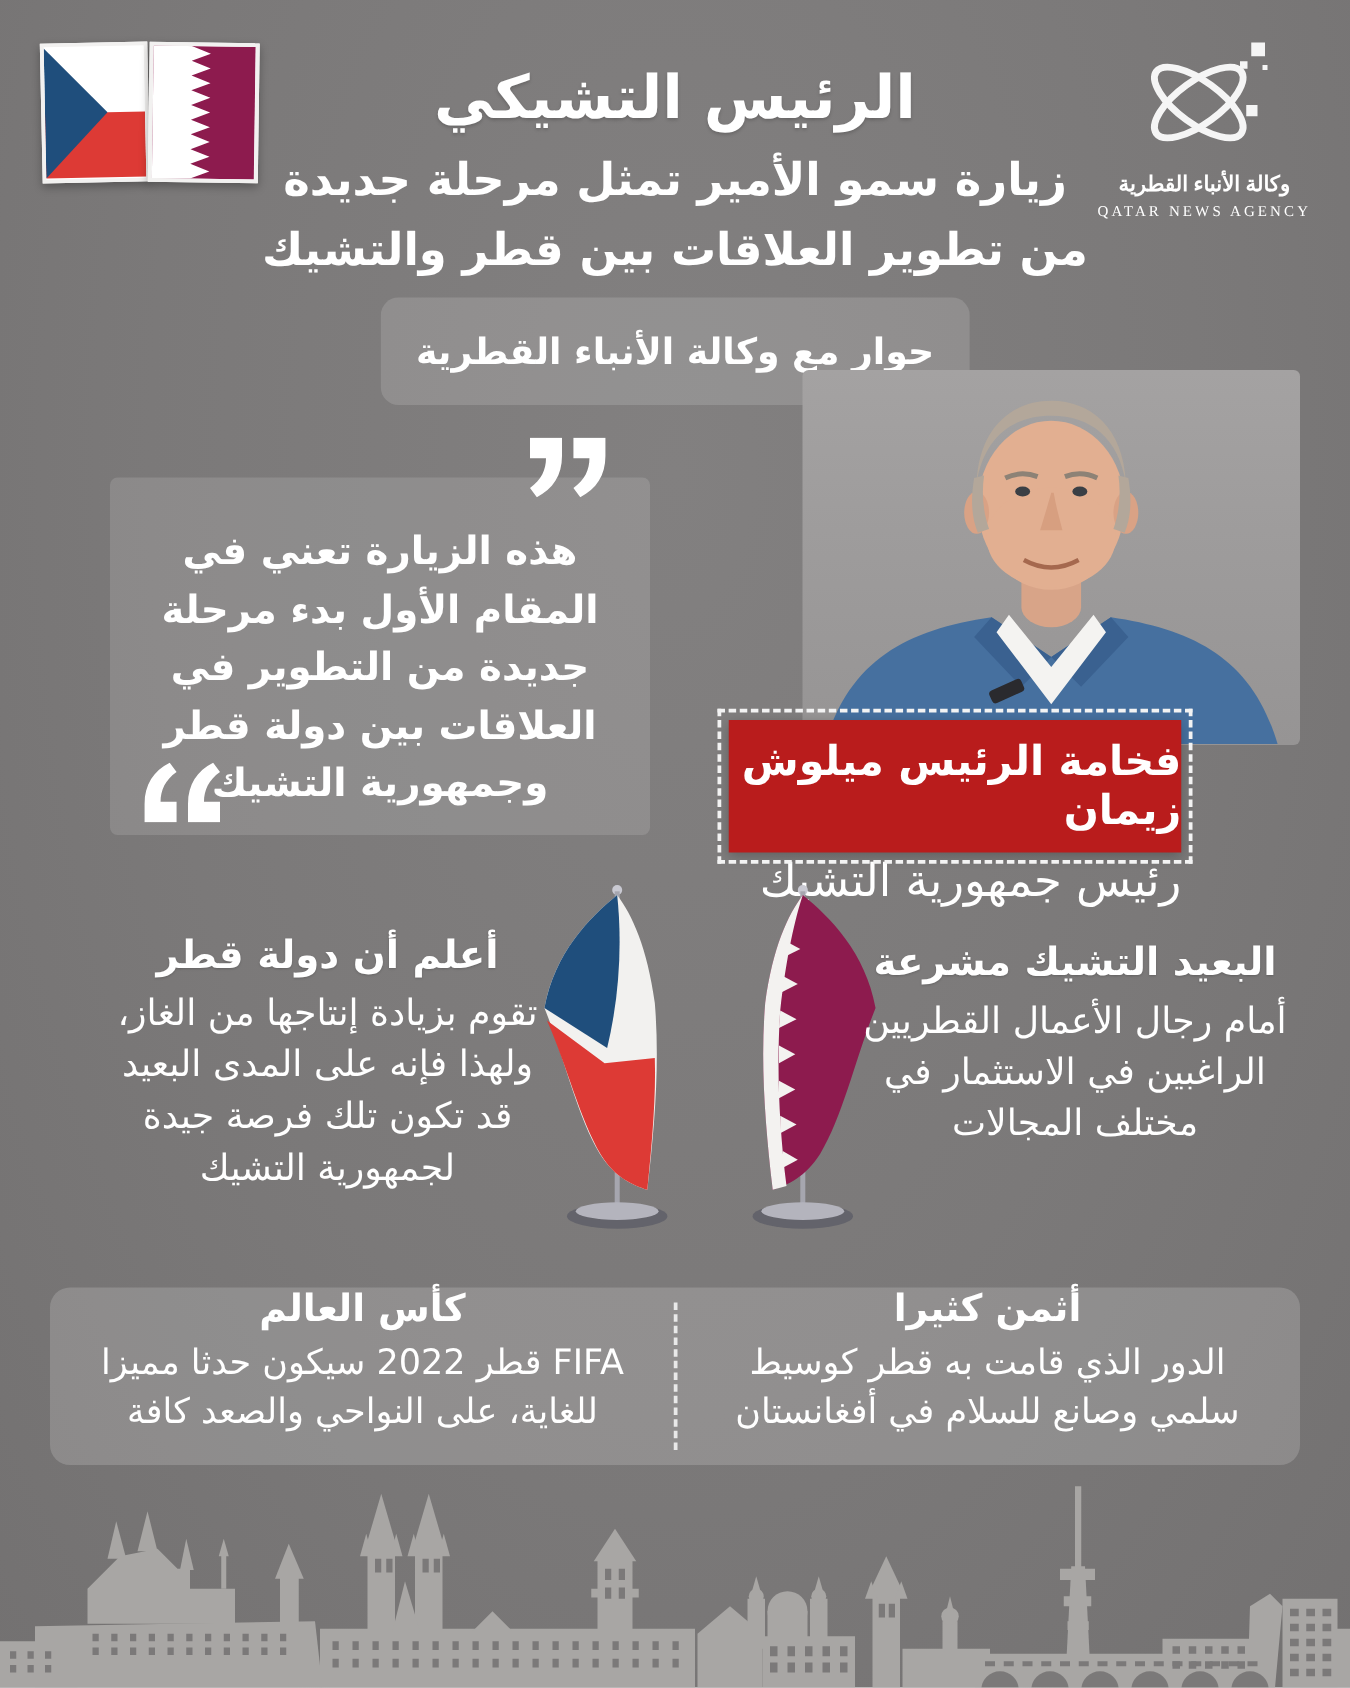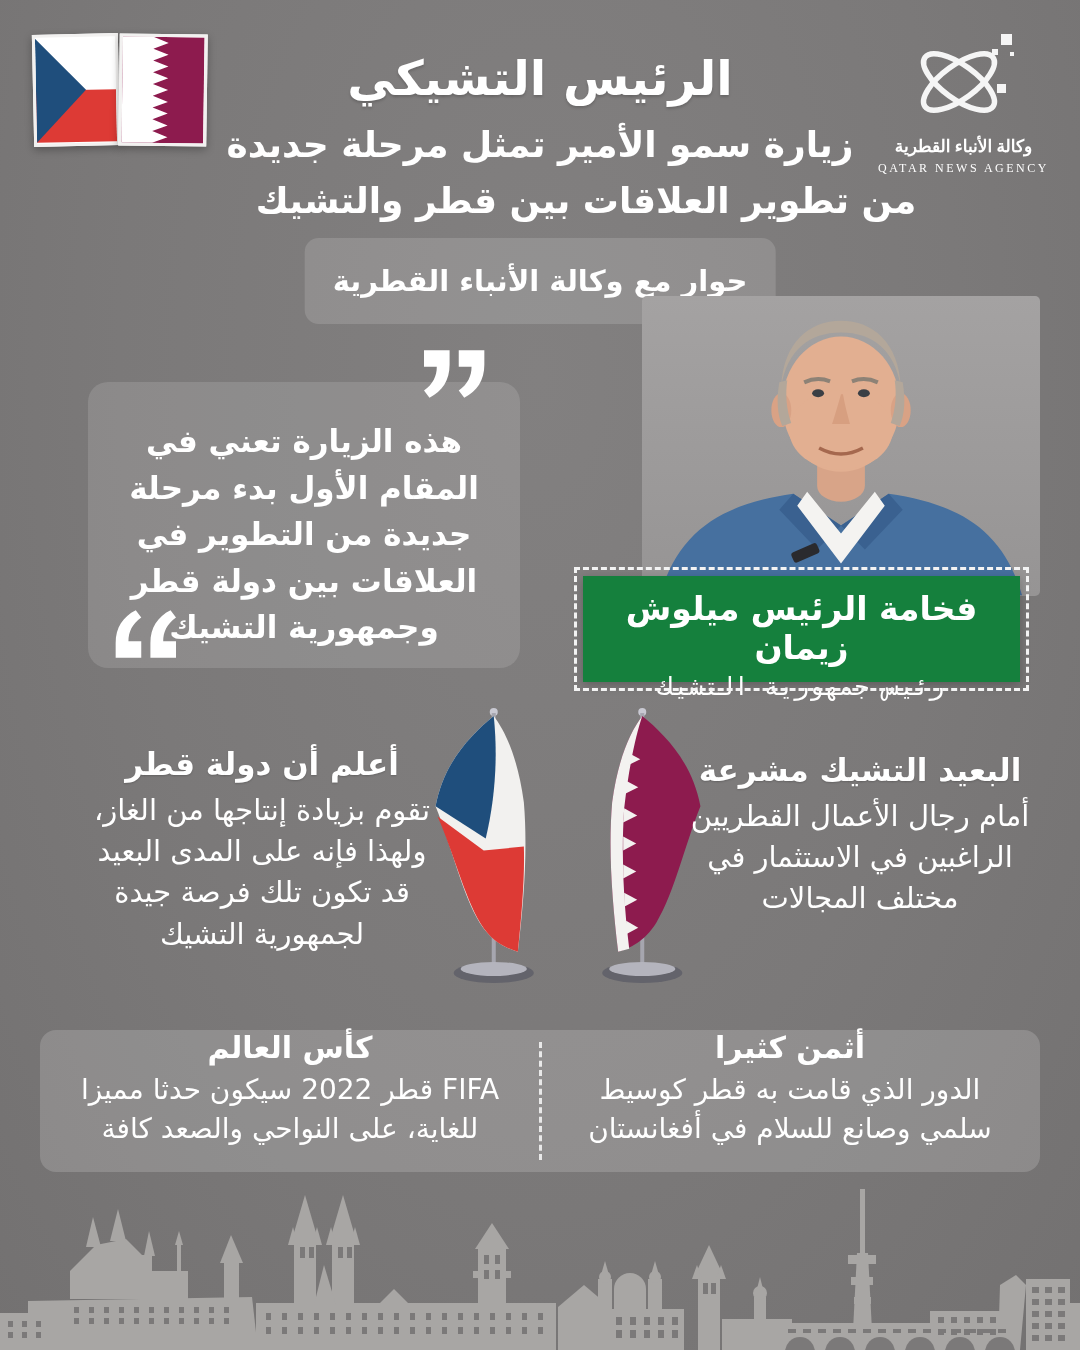--- a/index.html
+++ b/index.html
@@ -10,43 +10,43 @@
   }
   .abs{position:absolute;}
   .ctr{left:50%;transform:translateX(-50%);white-space:nowrap;text-align:left;}
 
   
   .flag-sticker{display:inline-block;border:3px solid #f2f1f0;box-shadow:0 3px 8px rgba(0,0,0,.3);background:#fff;line-height:0;}
   .flag-czech{transform:rotate(-1.2deg);}
   .flag-qatar{transform:rotate(0.8deg);margin-right:12px;}
   .main-title{top:50px;font-size:48px;font-weight:bold;text-shadow:0 2px 3px rgba(0,0,0,.18);}
   .sub1{top:124px;font-size:36px;font-weight:bold;}
-  .sub2{top:180px;font-size:36px;font-weight:bold;margin-left:46px;}
+  .sub2{top:180px;font-size:36px;font-weight:bold;}
   .badge{top:238px;font-size:29px;font-weight:bold;background:rgba(255,255,255,.14);
          padding:26px 28px;border-radius:14px;}
   .logo-wrap{top:30px;right:24px;width:185px;text-align:center;font-family:Liberation Serif, serif;}
   .logo-ar{font-size:17px;font-weight:bold;margin-top:2px;}
   .logo-en{font-size:12px;letter-spacing:2.5px;margin-top:4px;}
 
   
-  .quote-box{left:88px;top:382px;width:432px;height:286px;border-radius:20px;
+  .quote-box{left:88px;top:382px;width:432px;height:286px;border-radius:6px;
              background:rgba(255,255,255,.13);}
   .quote-text{padding:36px 28px 0;font-size:31px;font-weight:bold;line-height:1.5;
               text-align:center;direction:rtl;white-space:normal;}
   .qmark{width:64px;height:48px;}
 
   
   .photo{left:642px;top:296px;width:398px;height:300px;
          background:linear-gradient(180deg,#a4a2a2 0%,#969494 100%);
          border-radius:5px;overflow:hidden;}
-  .banner{left:583px;top:576px;width:437px;height:106px;background:#15803d;
-          text-align:center;direction:rtl;box-shadow:0 3px 10px rgba(0,0,0,.25);}
+  .banner{left:583px;top:576px;width:362px;height:106px;background:#b91c1c;
+          text-align:right;direction:rtl;box-shadow:0 3px 10px rgba(0,0,0,.25);}
   .banner::before{content:"";position:absolute;inset:-9px;border:3px dashed #f3f3f3;pointer-events:none;}
   .banner-name{margin-top:13px;font-size:33px;font-weight:bold;}
-  .banner-role{margin-top:5px;font-size:25px;font-family:Liberation Mono, monospace;}
+  .banner-role{margin-top:18px;font-size:36px;}
 
   
   .side-block{width:344px;text-align:center;direction:rtl;}
   .side-block .h{font-size:31px;font-weight:bold;margin-bottom:8px;text-shadow:0 1px 2px rgba(0,0,0,.18);}
   .side-block .b{font-size:29px;line-height:1.42;}
   .block-gas{left:90px;top:746px;}
   .block-doors{left:688px;top:752px;}
 
   
   .bottom-box{left:40px;top:1030px;width:1000px;height:142px;border-radius:16px;

